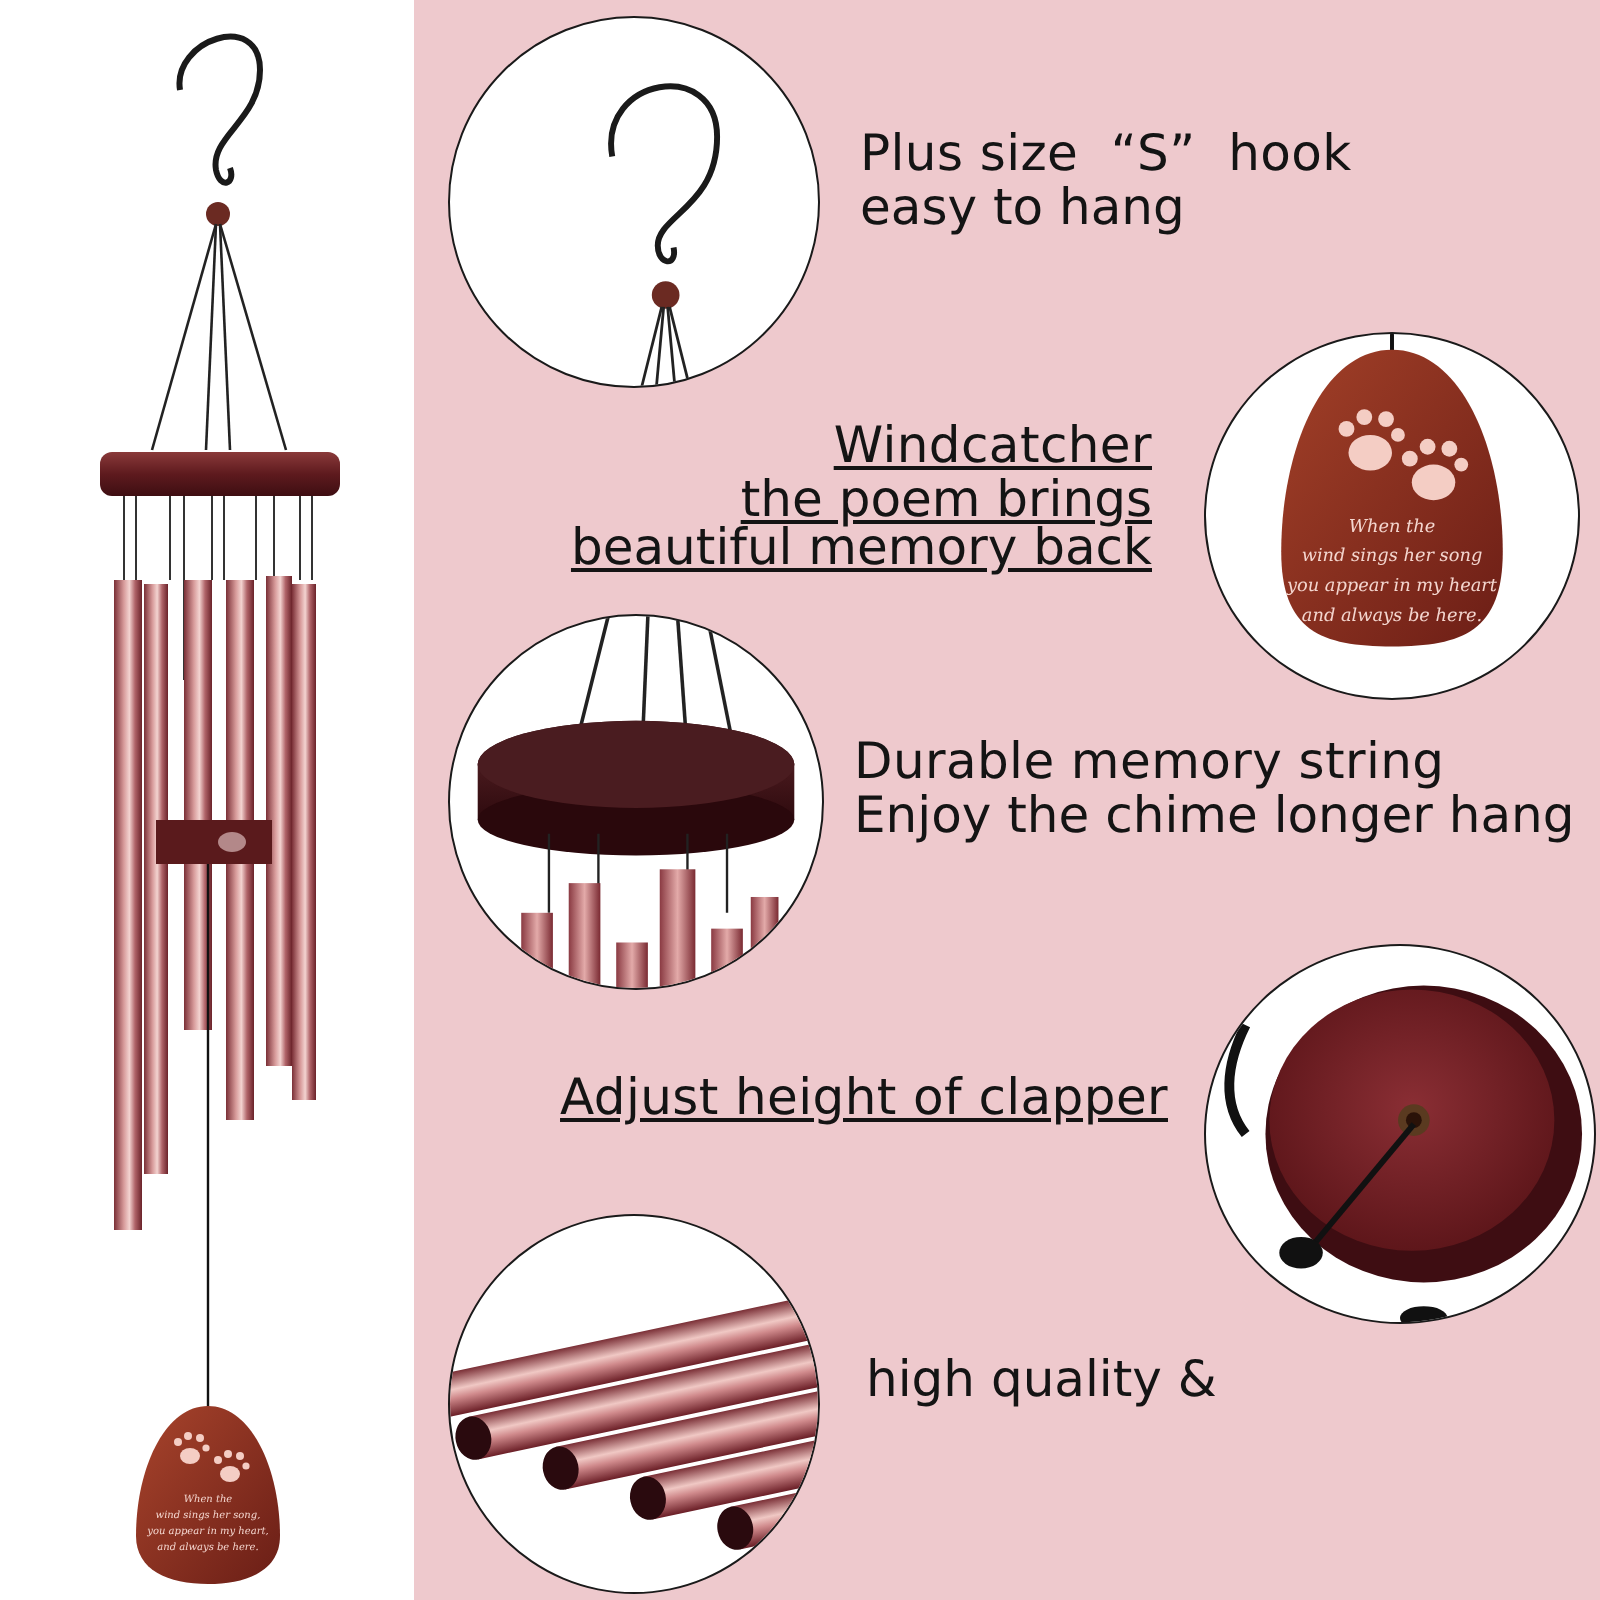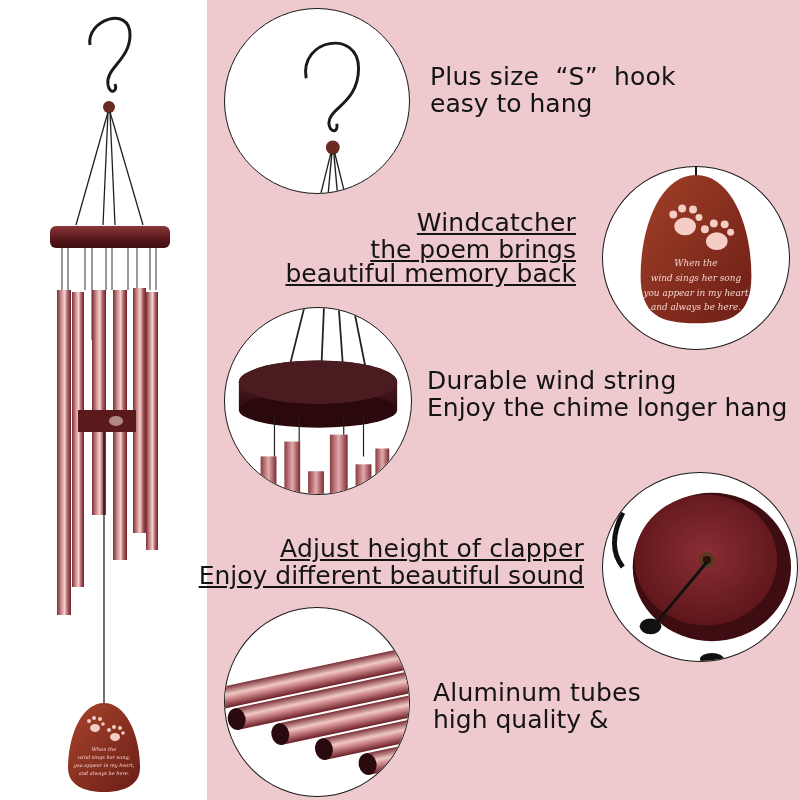--- a/index.html
+++ b/index.html
@@ -178,27 +178,26 @@
     </g>
     <rect x="36" y="150" width="16" height="40" fill="url(#tube3)"></rect>
     <rect x="60" y="135" width="16" height="55" fill="url(#tube3)"></rect>
     <rect x="84" y="165" width="16" height="25" fill="url(#tube3)"></rect>
     <rect x="106" y="128" width="18" height="62" fill="url(#tube3)"></rect>
     <rect x="132" y="158" width="16" height="32" fill="url(#tube3)"></rect>
     <rect x="152" y="142" width="14" height="48" fill="url(#tube3)"></rect>
   </svg>
 </div>
 <div class="feature" style="left:427px;top:366px;">
-  <div class="title">Durable wind string</div>
+  <div class="title">Durable memory string</div>
   <div class="sub">Enjoy the chime longer hang</div>
 </div>
 
-<div class="feature right" style="right:216px;top:534px;">
+<div class="feature right" style="right:216px;top:534px;text-align:center;">
   <div class="title">Adjust height of clapper</div>
-  <div class="sub">Enjoy different beautiful sound</div>
 </div>
 <div class="circle" style="left:602px;top:472px;width:196px;height:190px;">
   <svg viewBox="0 0 196 190">
     <defs>
         <radialGradient id="wood4" cx="0.5" cy="0.45" r="0.6">
           <stop offset="0" stop-color="#8a2e34"></stop>
           <stop offset="1" stop-color="#5a1418"></stop>
         </radialGradient>
       </defs>
     <path d="M20 40 C10 60 8 80 20 95" fill="none" stroke="#111" stroke-width="5"></path>
@@ -229,15 +228,14 @@
       <rect x="90" y="132" width="160" height="22" fill="url(#tube5)"></rect>
       <rect x="130" y="156" width="120" height="22" fill="url(#tube5)"></rect>
       <ellipse cx="10" cy="95" rx="9" ry="11" fill="#2a0a0e"></ellipse>
       <ellipse cx="50" cy="119" rx="9" ry="11" fill="#2a0a0e"></ellipse>
       <ellipse cx="90" cy="143" rx="9" ry="11" fill="#2a0a0e"></ellipse>
       <ellipse cx="130" cy="167" rx="9" ry="11" fill="#2a0a0e"></ellipse>
     </g>
   </svg>
 </div>
 <div class="feature" style="left:433px;top:678px;">
-  <div class="title">Aluminum tubes</div>
   <div class="sub">high quality &amp;</div>
 </div>
 
 </body></html>

